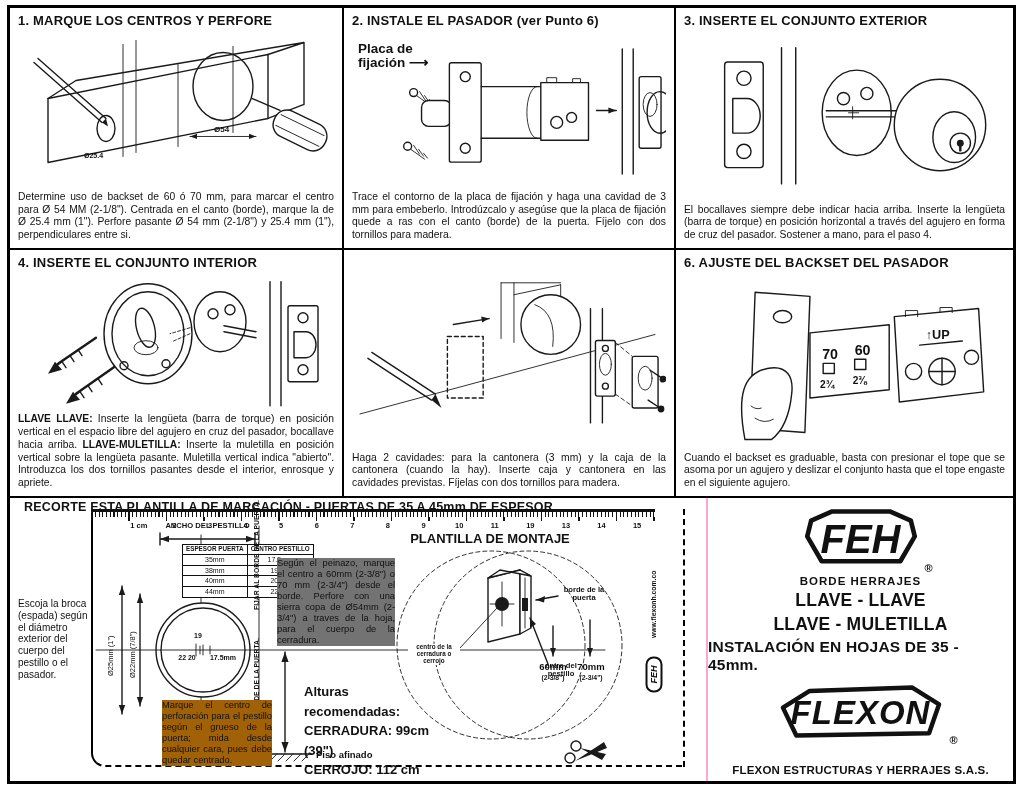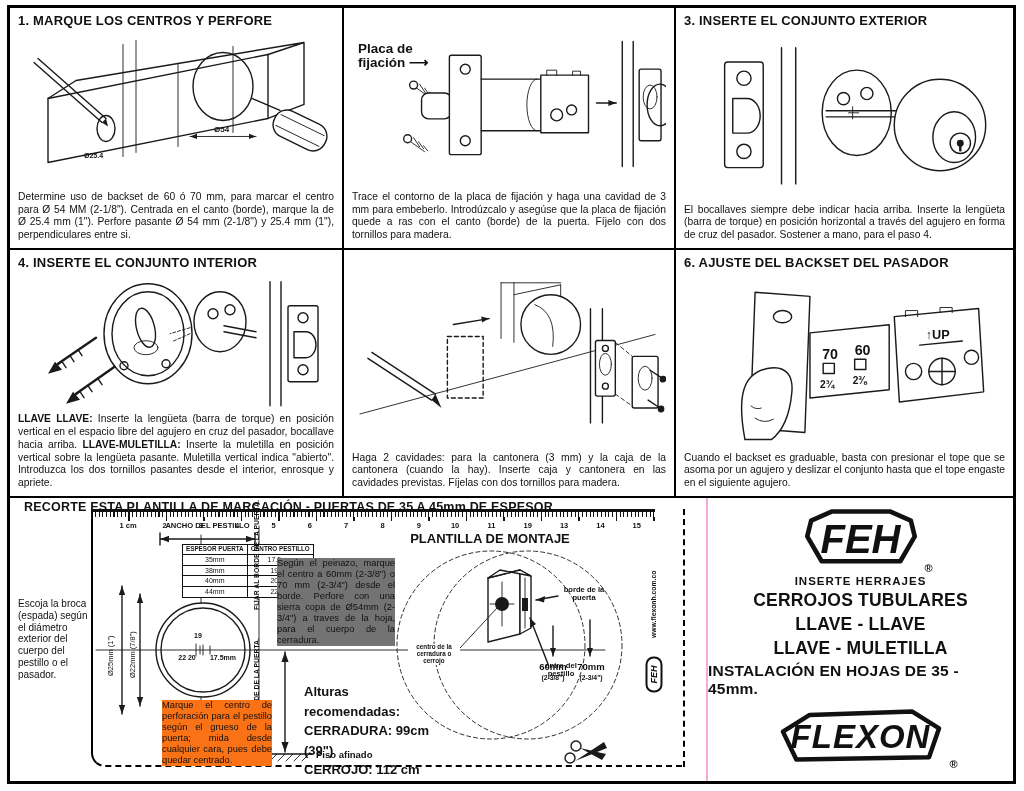--- a/index.html
+++ b/index.html
@@ -24,21 +24,21 @@
 
   
   .bottom { display:flex; height:283px; }
   .tzone { position:relative; width:698px; border-right:2px solid #f9a8d4; overflow:hidden; }
   .tzone-header { position:absolute; left:14px; top:2px; font-size:12.5px; font-weight:bold; letter-spacing:.2px; }
   .cutline { position:absolute; left:81px; top:11px; right:21px; bottom:14px; border-left:2px solid #000; border-right:2px dashed #000; border-bottom:2px dashed #000; border-bottom-left-radius:14px; }
   .ruler { position:absolute; left:81px; top:11px; width:564px; }
   .ruler-edge { height:2.5px; background:#111; }
   .ruler-mm { height:5px; background:repeating-linear-gradient(to right,#111 0 1px,transparent 1px 3.75px); }
   .ruler-cm { height:4px; background:repeating-linear-gradient(to right,#111 0 1.4px,transparent 1.4px 37.5px); }
-  .ruler-nums { display:flex; padding-left:19px; }
+  .ruler-nums { display:flex; padding-left:30px; }
   .ruler-nums span { width:37.5px; text-align:center; font-size:7.5px; font-weight:bold; }
   .tnote { position:absolute; font-size:9.3px; line-height:1.18; }
   .just { text-align:justify; }
   .vrot { position:absolute; transform:rotate(-90deg); transform-origin:left top; white-space:nowrap; font-size:6.8px; font-weight:bold; }
   .ttable { position:absolute; left:172px; top:46px; border-collapse:collapse; background:#fff; }
   .ttable th, .ttable td { border:1px solid #111; font-size:7px; line-height:1.1; padding:1px 3px; text-align:center; }
   .ttable th { font-size:6.3px; }
   .dimlbl { position:absolute; font-weight:bold; text-align:center; line-height:1; }
   .feh-mini { position:absolute; left:626px; top:168px; width:36px; height:17px; border:2px solid #111; border-radius:8px; font-size:9px; font-weight:bold; font-style:italic; text-align:center; line-height:13px; transform:rotate(-90deg); transform-origin:center; background:#fff; }
 
@@ -78,20 +78,21 @@
           <path class="ln thin" d="M172,102 H238"></path>
           <path class="fillb" d="M172,102 l7,-2.6 v5.2 Z M238,102 l-7,-2.6 v5.2 Z"></path>
           <text x="196" y="98" font-size="8" font-weight="bold">Ø54</text>
           <text x="66" y="124" font-size="7" font-weight="bold">Ø25.4</text>
         </svg>
       </div>
       <div class="step-body">Determine uso de backset de 60 ó 70 mm, para marcar el centro para Ø 54 MM  (2-1/8"). Centrada en el canto (borde), marque la de Ø 25.4 mm (1"). Perfore pasante Ø 54 mm (2-1/8") y 25.4 mm (1"), perpendiculares entre si.</div>
     </div>
 
     <div class="panel">
+      <div class="step-title">2. INSTALE EL PASADOR (ver Punto 6)</div>
       <div class="draw">
         <svg viewBox="0 0 316 150">
           <g>
             <circle class="ln" cx="62" cy="58" r="4"></circle>
             <path class="ln thin" d="M65,61 l14,10 M68,57 l6,9 M73,61 l5,7 M78,65 l4,5"></path>
           </g>
           <g>
             <circle class="ln" cx="56" cy="112" r="4"></circle>
             <path class="ln thin" d="M59,115 l14,10 M62,111 l6,9 M67,115 l5,7 M72,119 l4,5"></path>
           </g>
@@ -348,21 +349,21 @@
 
       <div class="vrot" style="left:243px;top:112px;">FIJAR AL BORDE DE LA PUERTA.</div>
       <div class="vrot" style="left:243px;top:250px;">FIJAR AL BORDE DE LA PUERTA.</div>
       <div class="vrot" style="left:96px;top:178px;font-size:7.5px;font-weight:normal;">Ø25mm (1")</div>
       <div class="vrot" style="left:118px;top:180px;font-size:7.5px;font-weight:normal;">Ø22mm (7/8")</div>
 
       <div class="dimlbl" style="left:178px;top:134px;width:20px;font-size:7px;">19</div>
       <div class="dimlbl" style="left:164px;top:156px;width:26px;font-size:7px;">22 20</div>
       <div class="dimlbl" style="left:196px;top:156px;width:34px;font-size:7px;">17.5mm</div>
 
-      <div class="tnote just" style="left:152px;top:202px;width:110px;background:#f97316;">Marque el centro de perforación para el pestillo según el grueso de la puerta; mida desde cualquier cara, pues debe quedar centrado.</div>
+      <div class="tnote just" style="left:152px;top:202px;width:110px;background:#a16207;">Marque el centro de perforación para el pestillo según el grueso de la puerta; mida desde cualquier cara, pues debe quedar centrado.</div>
 
       <div class="dimlbl" style="left:390px;top:34px;width:180px;font-size:13px;">PLANTILLA DE MONTAJE</div>
       <div class="tnote just" style="left:267px;top:60px;width:118px;background:#737373;">Según el peinazo, marque el centro a 60mm (2-3/8") o 70 mm (2-3/4") desde el borde. Perfore con una sierra copa de Ø54mm (2-3/4") a traves de la hoja, para el cuerpo de la cerradura.</div>
 
       <div class="dimlbl" style="left:398px;top:146px;width:52px;font-size:6.3px;line-height:1.1;background:#fff;">centro de la cerradura o cerrojo</div>
       <div class="dimlbl" style="left:548px;top:88px;width:52px;font-size:7.6px;line-height:1.1;">borde de la puerta</div>
       <div class="dimlbl" style="left:526px;top:164px;width:50px;font-size:7.6px;line-height:1.1;">entre del pestillo</div>
 
       <div class="dimlbl" style="left:522px;top:164px;width:42px;font-size:9.5px;">
         <span>60mm</span><br>
@@ -386,22 +387,21 @@
     </div>
 
     <div class="bzone">
       <div class="badge">
         <svg width="118" height="62" viewBox="0 0 180 94">
           <polygon points="46,8 134,8 166,22 172,46 150,84 30,84 8,46 14,22" fill="none" stroke="#111" stroke-width="7" stroke-linejoin="round"></polygon>
         </svg>
         <div class="badge-txt" style="font-size:40px;">FEH</div>
         <span class="reg">®</span>
       </div>
-      <div class="brand-sub">INSERTE HERRAJES</div>
-      <div class="brand-line">CERROJOS TUBULARES</div>
+      <div class="brand-sub">BORDE HERRAJES</div>
       <div class="brand-line">LLAVE - LLAVE</div>
       <div class="brand-line">LLAVE - MULETILLA</div>
       <div class="brand-line small">INSTALACIÓN EN HOJAS DE 35 - 45mm.</div>
       <div class="badge" style="margin-top:8px;">
         <svg width="168" height="58" viewBox="0 0 300 104">
           <polygon points="58,16 242,10 290,40 272,92 34,96 10,46" fill="none" stroke="#111" stroke-width="8" stroke-linejoin="round"></polygon>
         </svg>
         <div class="badge-txt" style="font-size:33px;letter-spacing:1px;">FLEXON</div>
         <span class="reg">®</span>
       </div>

